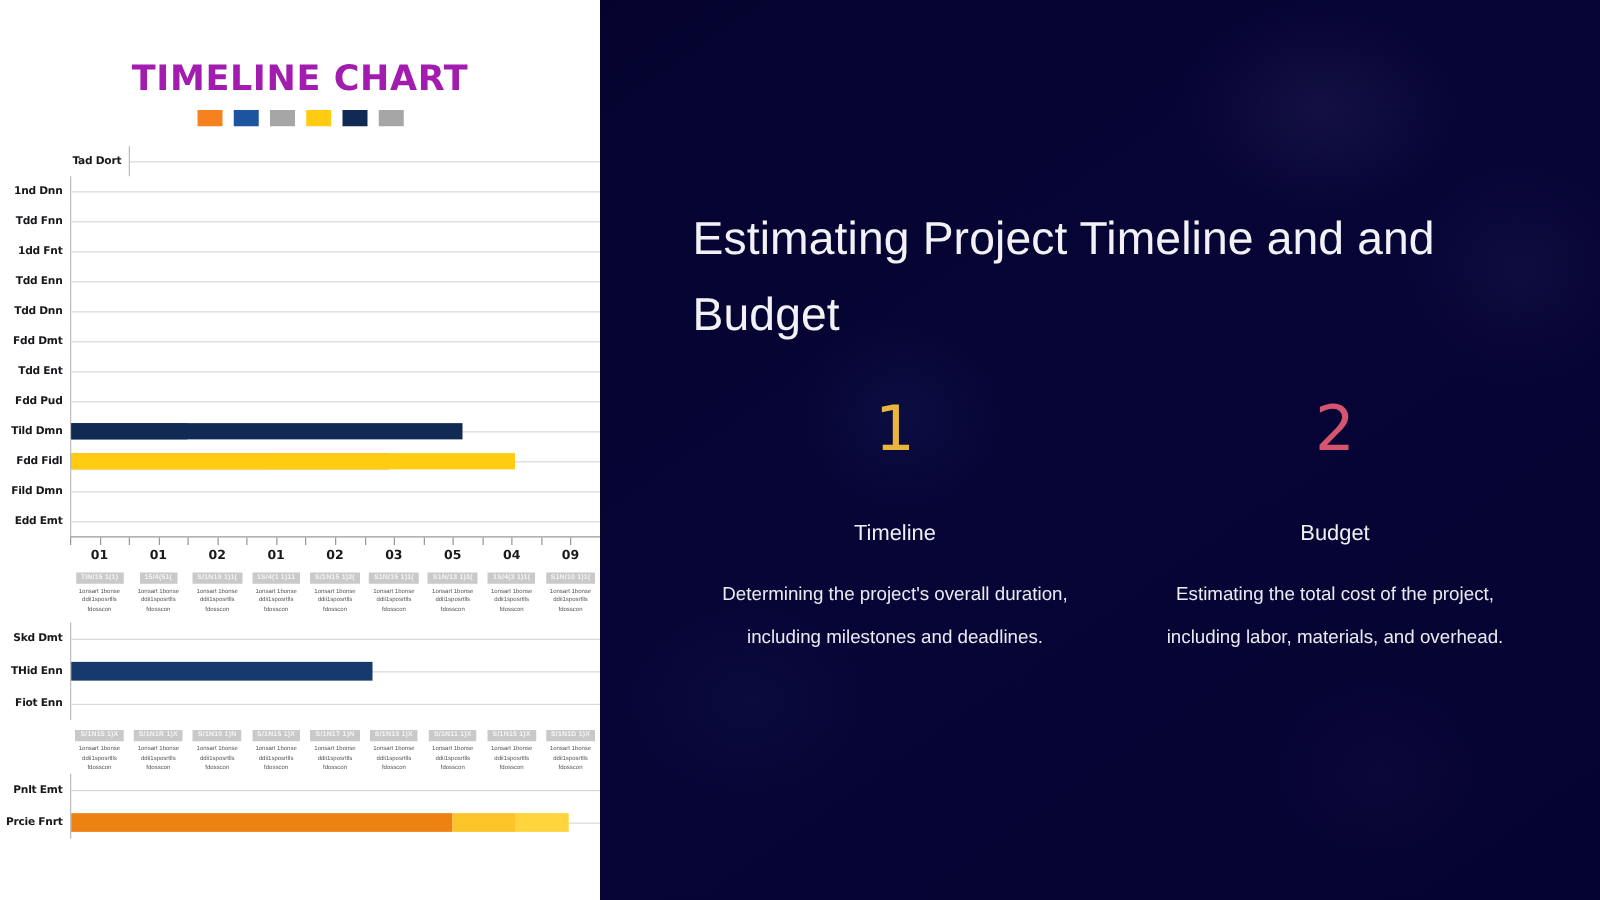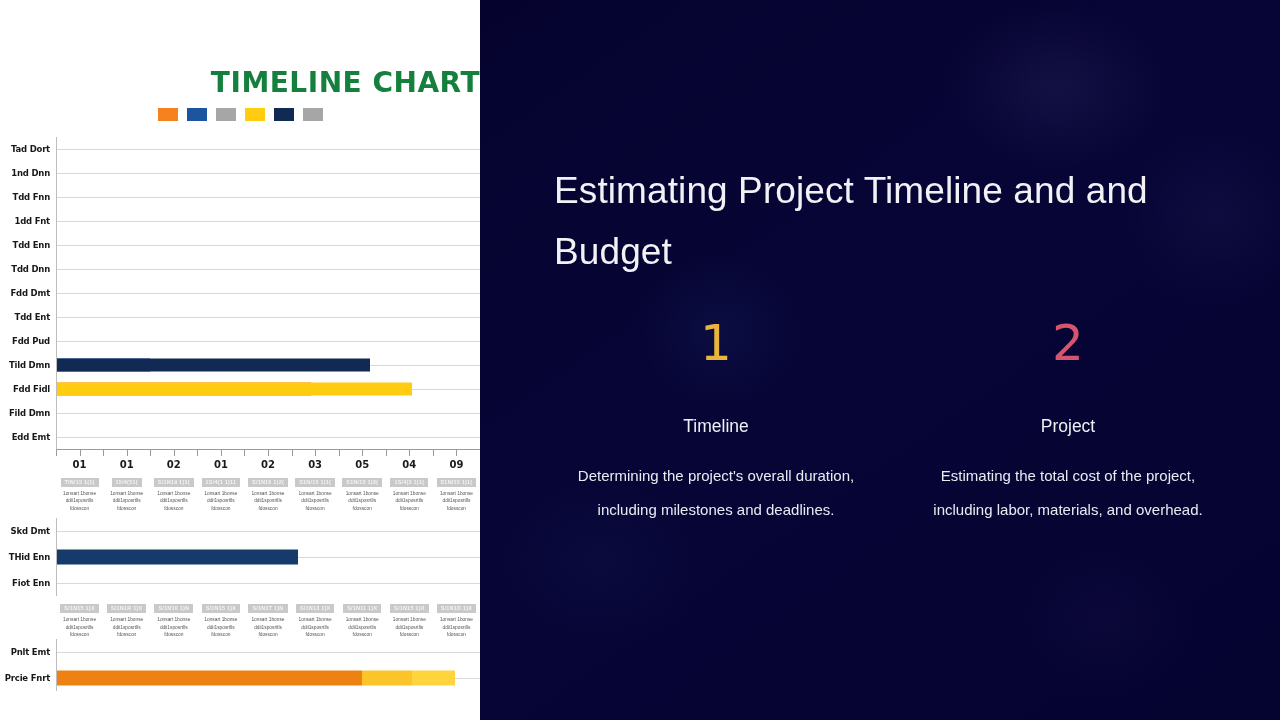--- a/index.html
+++ b/index.html
@@ -12,27 +12,27 @@
 
   
   #left-panel {
     width:480px; height:720px;
     background:#ffffff;
     position:relative;
     flex:0 0 480px;
   }
 
   #chart-title {
-    text-align:right;
+    text-align:center;
     font-family:"DejaVu Sans", sans-serif;
     font-weight:bold;
     font-size:28px;
     letter-spacing:0.5px;
-    color:#15803d;
-    margin-top:66px;
+    color:#a21caf;
+    margin-top:46px;
   }
 
   #chart-legend {
     display:flex;
     justify-content:center;
     gap:9px;
     margin-top:9px;
   }
   .legend-swatch { width:20px; height:13px; }
 
@@ -207,21 +207,21 @@
       <div class="legend-swatch" style="background: rgb(245, 130, 31);"></div>
       <div class="legend-swatch" style="background: rgb(28, 84, 160);"></div>
       <div class="legend-swatch" style="background: rgb(166, 166, 166);"></div>
       <div class="legend-swatch" style="background: rgb(255, 204, 18);"></div>
       <div class="legend-swatch" style="background: rgb(16, 42, 84);"></div>
       <div class="legend-swatch" style="background: rgb(166, 166, 166);"></div>
     </div>
 
   <div class="chart-block" style="margin-top:16px;">
     <div id="upper-rows">
-        <div class="axis-row" style="height: 24px;">
+        <div class="axis-row" style="height: 24px; padding-left: 47px;">
           <div class="axis-label">Tad Dort</div>
           <div class="axis-track"></div>
         </div>
         <div class="axis-row" style="height: 24px;">
           <div class="axis-label">1nd Dnn</div>
           <div class="axis-track"></div>
         </div>
         <div class="axis-row" style="height: 24px;">
           <div class="axis-label">Tdd Fnn</div>
           <div class="axis-track"></div>
@@ -417,18 +417,18 @@
   <h1 id="right-heading">Estimating Project Timeline and and Budget</h1>
 
   <div id="columns">
       <div class="col">
         <div class="col-number" style="color: rgb(233, 181, 60);">1</div>
         <div class="col-title">Timeline</div>
         <div class="col-desc">Determining the project's overall duration, including milestones and deadlines.</div>
       </div>
       <div class="col">
         <div class="col-number" style="color: rgb(214, 85, 110);">2</div>
-        <div class="col-title">Project</div>
+        <div class="col-title">Budget</div>
         <div class="col-desc">Estimating the total cost of the project, including labor, materials, and overhead.</div>
       </div>
     </div>
 
 </div>
 
 </body></html>

